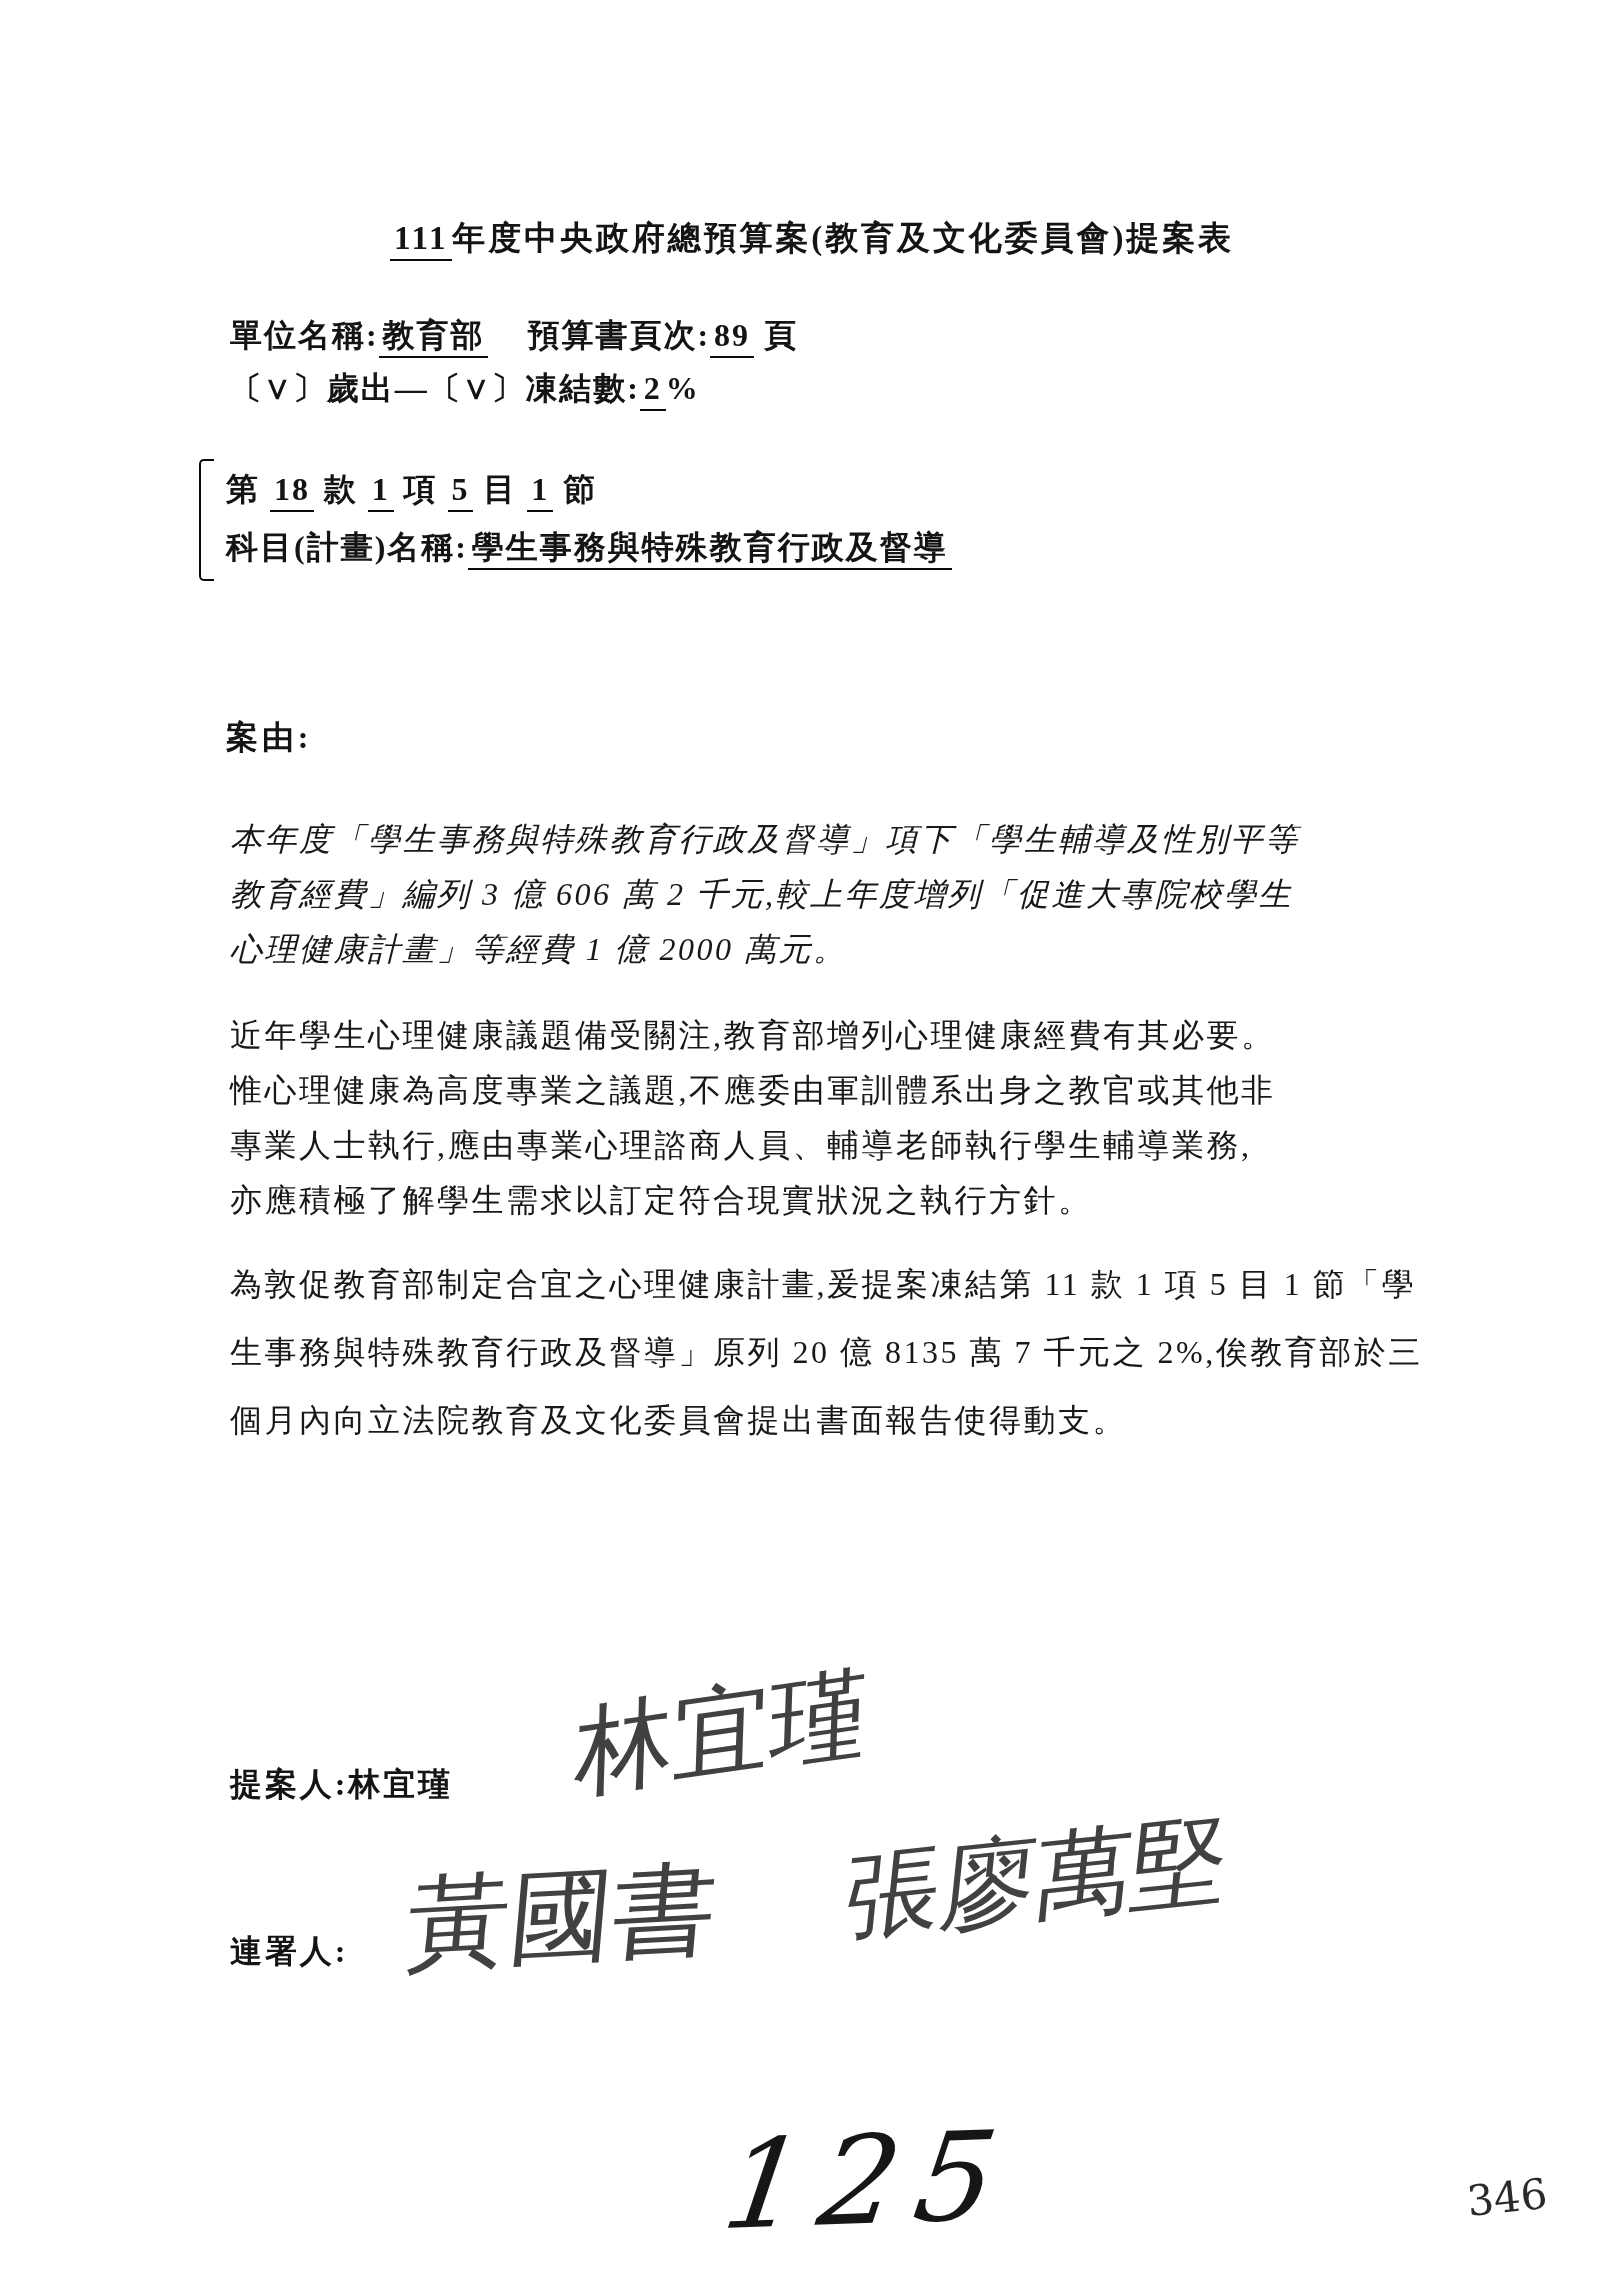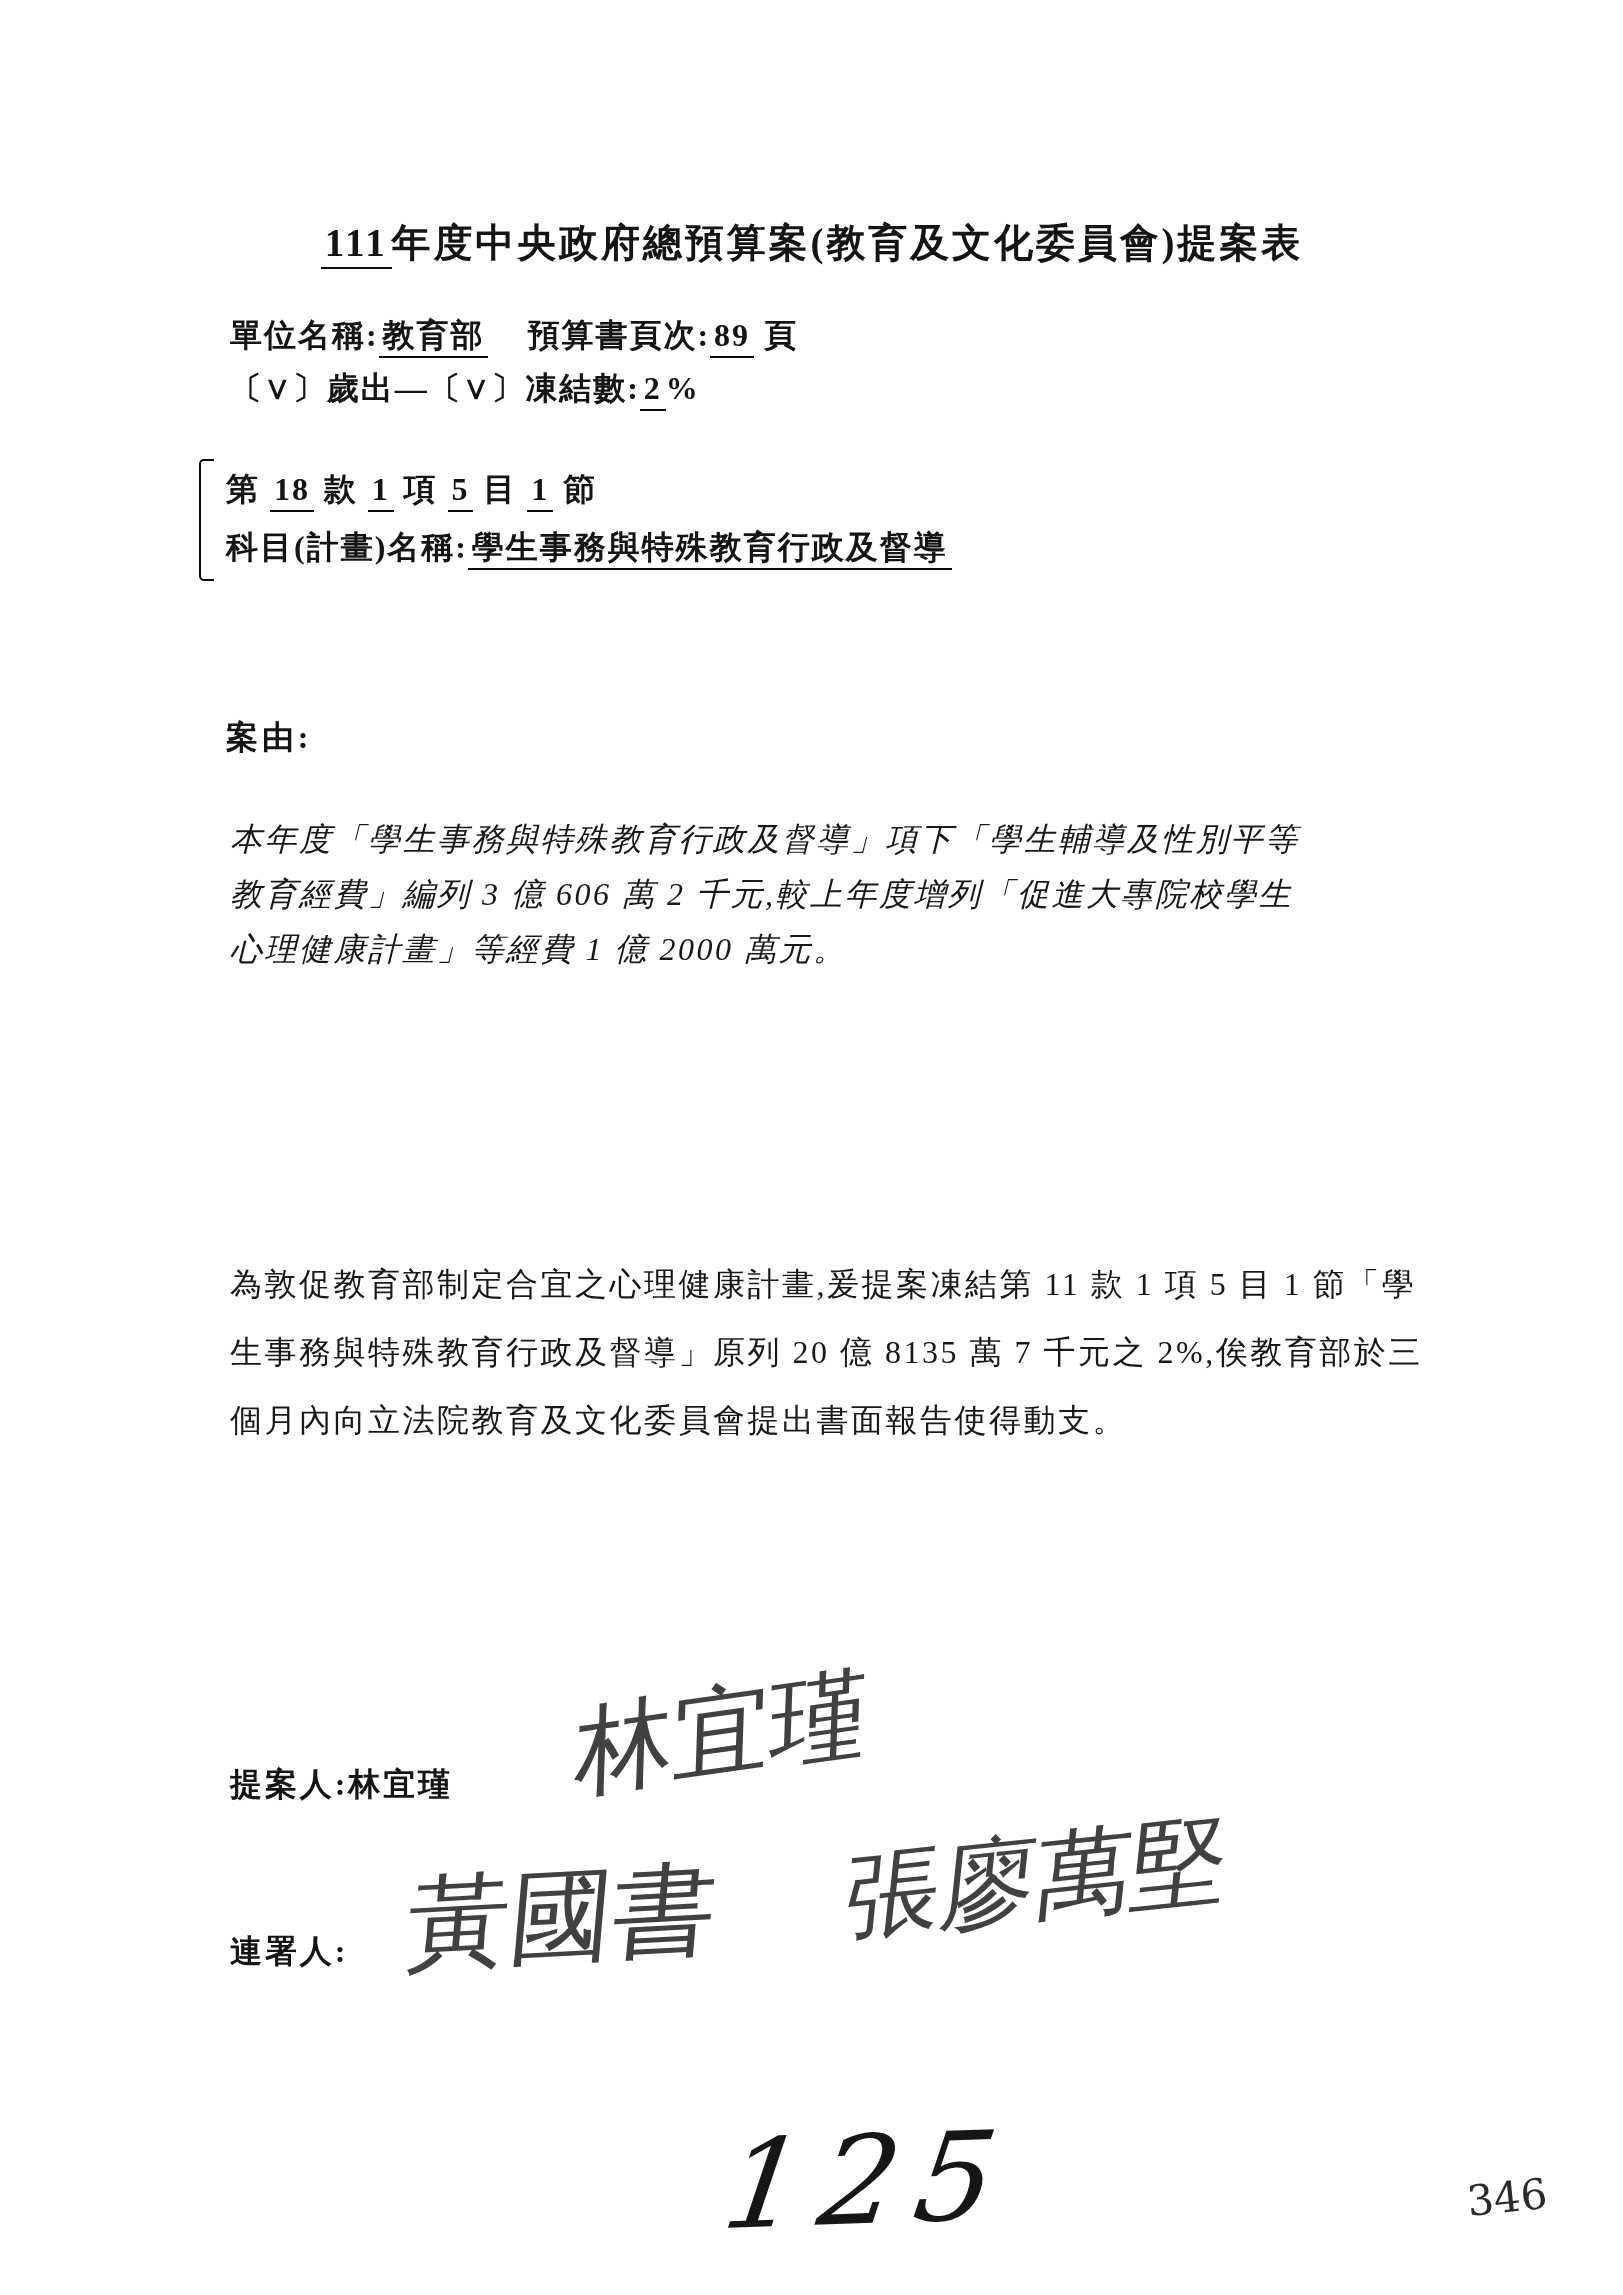--- a/index.html
+++ b/index.html
@@ -8,21 +8,21 @@
     width:1624px; height:2295px;
     margin:0 auto;
     background:#fffffe;
     font-family:"Liberation Serif", serif;
     color:#141414;
     overflow:hidden;
   }
   .line { position:absolute; white-space:nowrap; }
   .b { font-weight:bold; }
   .u { border-bottom:2.5px solid #0c0c0c; padding:0 3.9px 2.9px 3.9px; }
-  .title { font-size:39px; letter-spacing:2.9px; }
+  .title { font-size:33px; letter-spacing:2.9px; }
   .lbl { font-size:32px; letter-spacing:2px; }
   .gap { display:inline-block; width:39px; }
   .bracket {
     position:absolute;
     left:199px; top:459px;
     width:12.8px; height:118px;
     border-left:2.5px solid #0c0c0c;
     border-top:2.5px solid #0c0c0c;
     border-bottom:2.5px solid #0c0c0c;
     border-radius:4.9px 0 0 4.9px;
@@ -86,20 +86,24 @@
     <span>科目(計畫)名稱:</span><span class="u">學生事務與特殊教育行政及督導</span>
   </div>
 
 
   <div class="line b" style="top:716px; left:226px; font-size:32px; letter-spacing:3.9px;">案由:</div>
 
   <div class="para" style="top:812px; left:230px; width:1256px;font-style:italic;">本年度「學生事務與特殊教育行政及督導」項下「學生輔導及性別平等
 教育經費」編列 3 億 606 萬 2 千元,較上年度增列「促進大專院校學生
 心理健康計畫」等經費 1 億 2000 萬元。</div>
 
+  <div class="para" style="top:1008px; left:230px; width:1256px;">近年學生心理健康議題備受關注,教育部增列心理健康經費有其必要。
+惟心理健康為高度專業之議題,不應委由軍訓體系出身之教官或其他非
+專業人士執行,應由專業心理諮商人員、輔導老師執行學生輔導業務,
+亦應積極了解學生需求以訂定符合現實狀況之執行方針。</div>
 
   <div class="para" style="top:1250px; left:230px; width:1324px; line-height:68px;">為敦促教育部制定合宜之心理健康計畫,爰提案凍結第 11 款 1 項 5 目 1 節「學
 生事務與特殊教育行政及督導」原列 20 億 8135 萬 7 千元之 2%,俟教育部於三
 個月內向立法院教育及文化委員會提出書面報告使得動支。</div>
 
   <div class="line b" style="top:1763px; left:230px; font-size:32px; letter-spacing:2.9px;">
     <span>提案人:</span><span>林宜瑾</span>
   </div>
   <div class="sig hand" style="left:574px; top:1668px; transform:rotate(-8deg) skewX(-10deg); font-size:98px;">林宜瑾</div>
 

